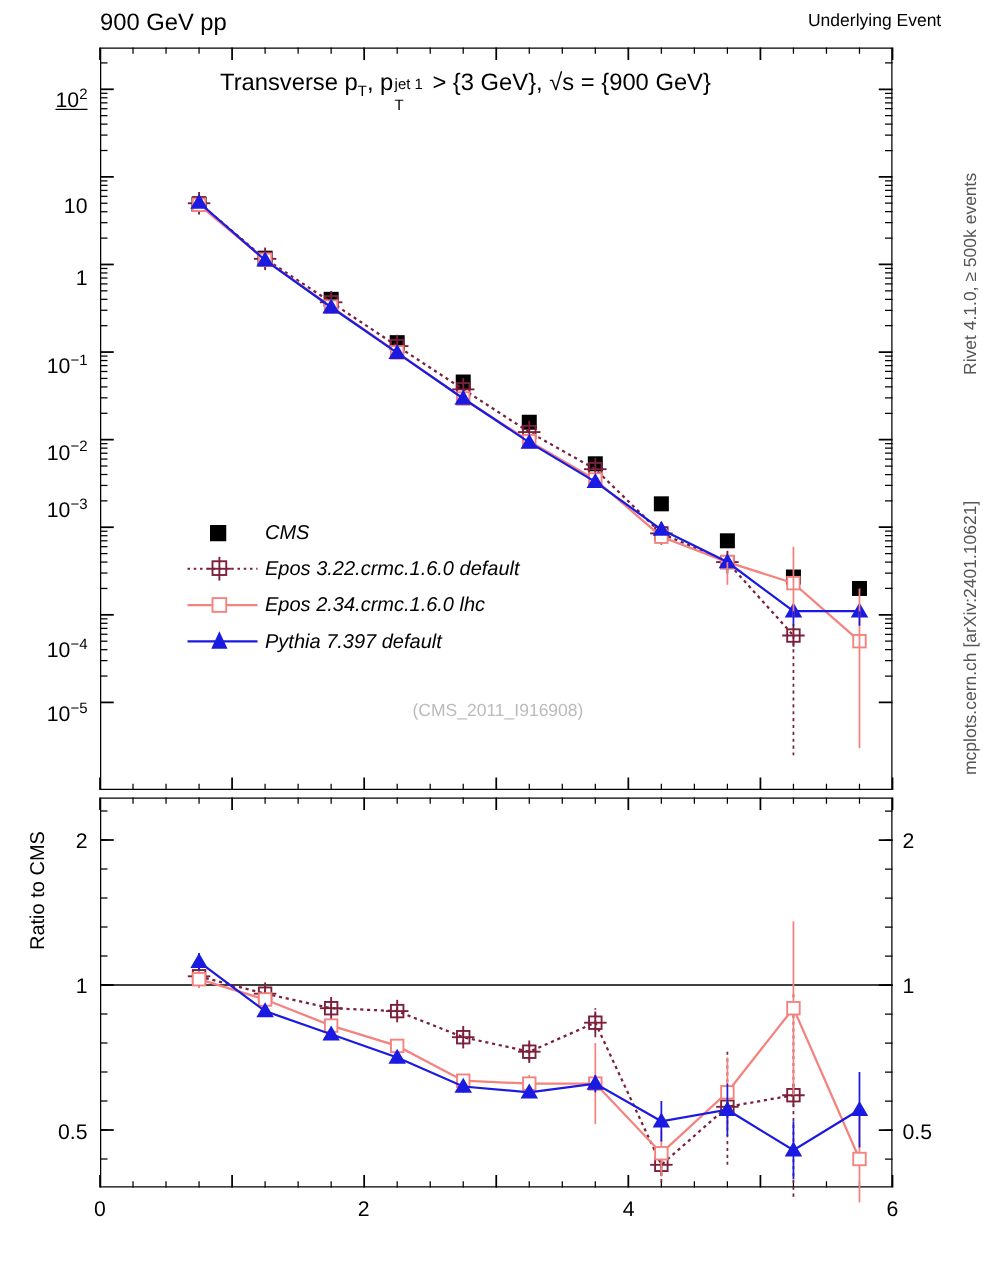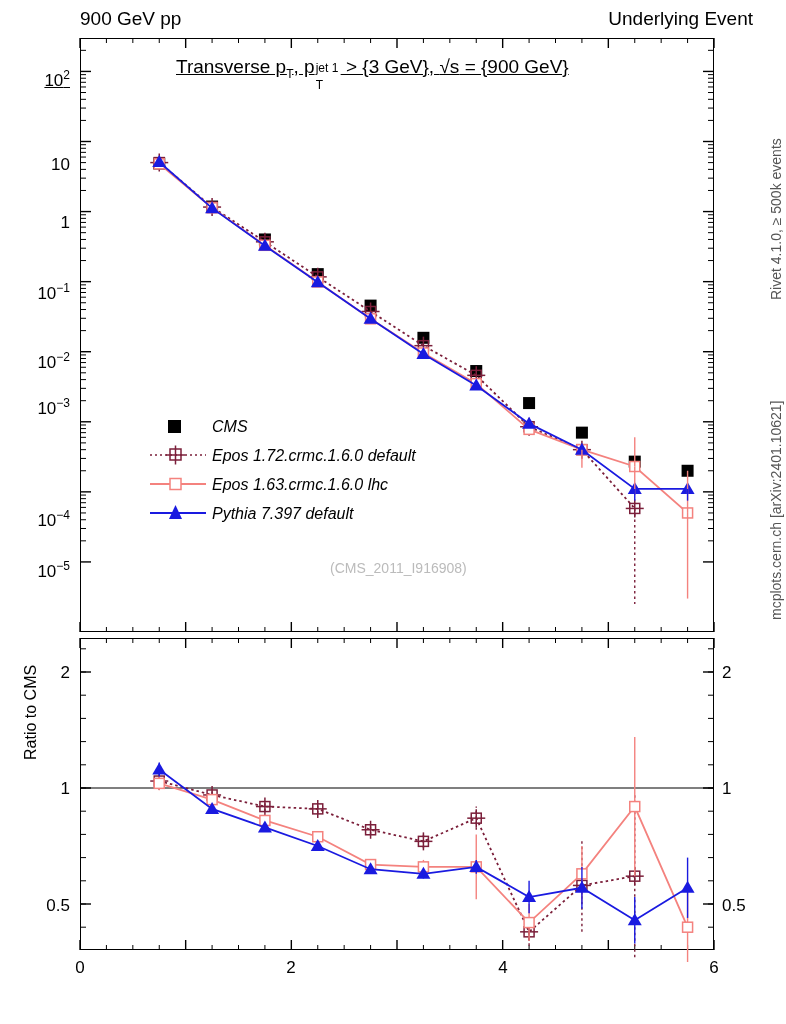--- a/index.html
+++ b/index.html
@@ -3,37 +3,37 @@
 <meta charset="utf-8">
 <style>
   html,body{margin:0;padding:0;background:#ffffff;}
   body{width:786px;height:1024px;font-family:"Liberation Sans",sans-serif;color:#000;}
   #root{position:relative;width:786px;height:1024px;overflow:hidden;padding-left:15px;}
 
   .txt{position:absolute;white-space:nowrap;}
 
   
   #hdr-left{left:80px;top:8px;font-size:19px;}
-  #hdr-right{right:48px;top:8px;font-size:19px;}
+  #hdr-right{right:48px;top:8px;font-size:14px;}
 
   
   .vert{position:absolute;transform-origin:0 0;transform:rotate(-90deg);white-space:nowrap;}
   #rv1{left:768px;top:300px;font-size:14px;color:#555;}
   #rv2{left:768px;top:620px;font-size:14px;color:#555;}
 
   
   #main-frame{position:absolute;left:80px;top:38px;width:634px;height:594px;border:1.4px solid #000;box-sizing:border-box;}
   #ratio-frame{position:absolute;left:80px;top:638px;width:634px;height:312px;border:1.4px solid #000;box-sizing:border-box;}
 
   
   .ylab{position:absolute;font-size:17px;text-align:right;white-space:nowrap;}
   .xlab{position:absolute;font-size:17px;text-align:center;white-space:nowrap;}
 
   
-  #plot-title{left:176px;top:56px;font-size:19px;text-decoration:underline;}
+  #plot-title{left:176px;top:56px;font-size:19px;}
 
   
   #legend{position:absolute;left:150px;top:415px;font-size:16px;}
   .leg-row{position:relative;height:29px;}
   .leg-txt{position:absolute;left:62px;top:3px;font-size:16px;white-space:nowrap;font-style:italic;}
   .leg-mark{position:absolute;left:0px;top:0px;width:56px;height:22px;}
 
   #watermark{left:330px;top:560px;font-size:14px;color:#bbb;}
 
   
@@ -91,28 +91,28 @@
       </svg>
       <span class="leg-txt">CMS</span>
     </div>
     <div class="leg-row">
       <svg class="leg-mark" width="56" height="22">
         <line x1="0" y1="11" x2="56" y2="11" stroke="#7b1f3a" stroke-width="1.6" stroke-dasharray="2,3"></line>
         <rect x="20" y="5" width="11" height="11" fill="none" stroke="#7b1f3a" stroke-width="1.5"></rect>
         <line x1="25.5" y1="1.5" x2="25.5" y2="20.5" stroke="#7b1f3a" stroke-width="1.5"></line>
         <line x1="16" y1="11" x2="35" y2="11" stroke="#7b1f3a" stroke-width="1.5"></line>
       </svg>
-      <span class="leg-txt">Epos 1.72.crmc.1.6.0 default</span>
+      <span class="leg-txt">Epos 3.22.crmc.1.6.0 default</span>
     </div>
     <div class="leg-row">
       <svg class="leg-mark" width="56" height="22">
         <line x1="0" y1="11" x2="56" y2="11" stroke="#f4827e" stroke-width="1.8"></line>
         <rect x="20" y="5.5" width="11" height="11" fill="#fff" stroke="#f4827e" stroke-width="1.5"></rect>
       </svg>
-      <span class="leg-txt">Epos 1.63.crmc.1.6.0 lhc</span>
+      <span class="leg-txt">Epos 2.34.crmc.1.6.0 lhc</span>
     </div>
     <div class="leg-row">
       <svg class="leg-mark" width="56" height="22">
         <line x1="0" y1="11" x2="56" y2="11" stroke="#1a1ae0" stroke-width="1.8"></line>
         <polygon points="25.5,3 32,17 19,17" fill="#1a1ae0"></polygon>
       </svg>
       <span class="leg-txt">Pythia 7.397 default</span>
     </div>
   </div>
 

